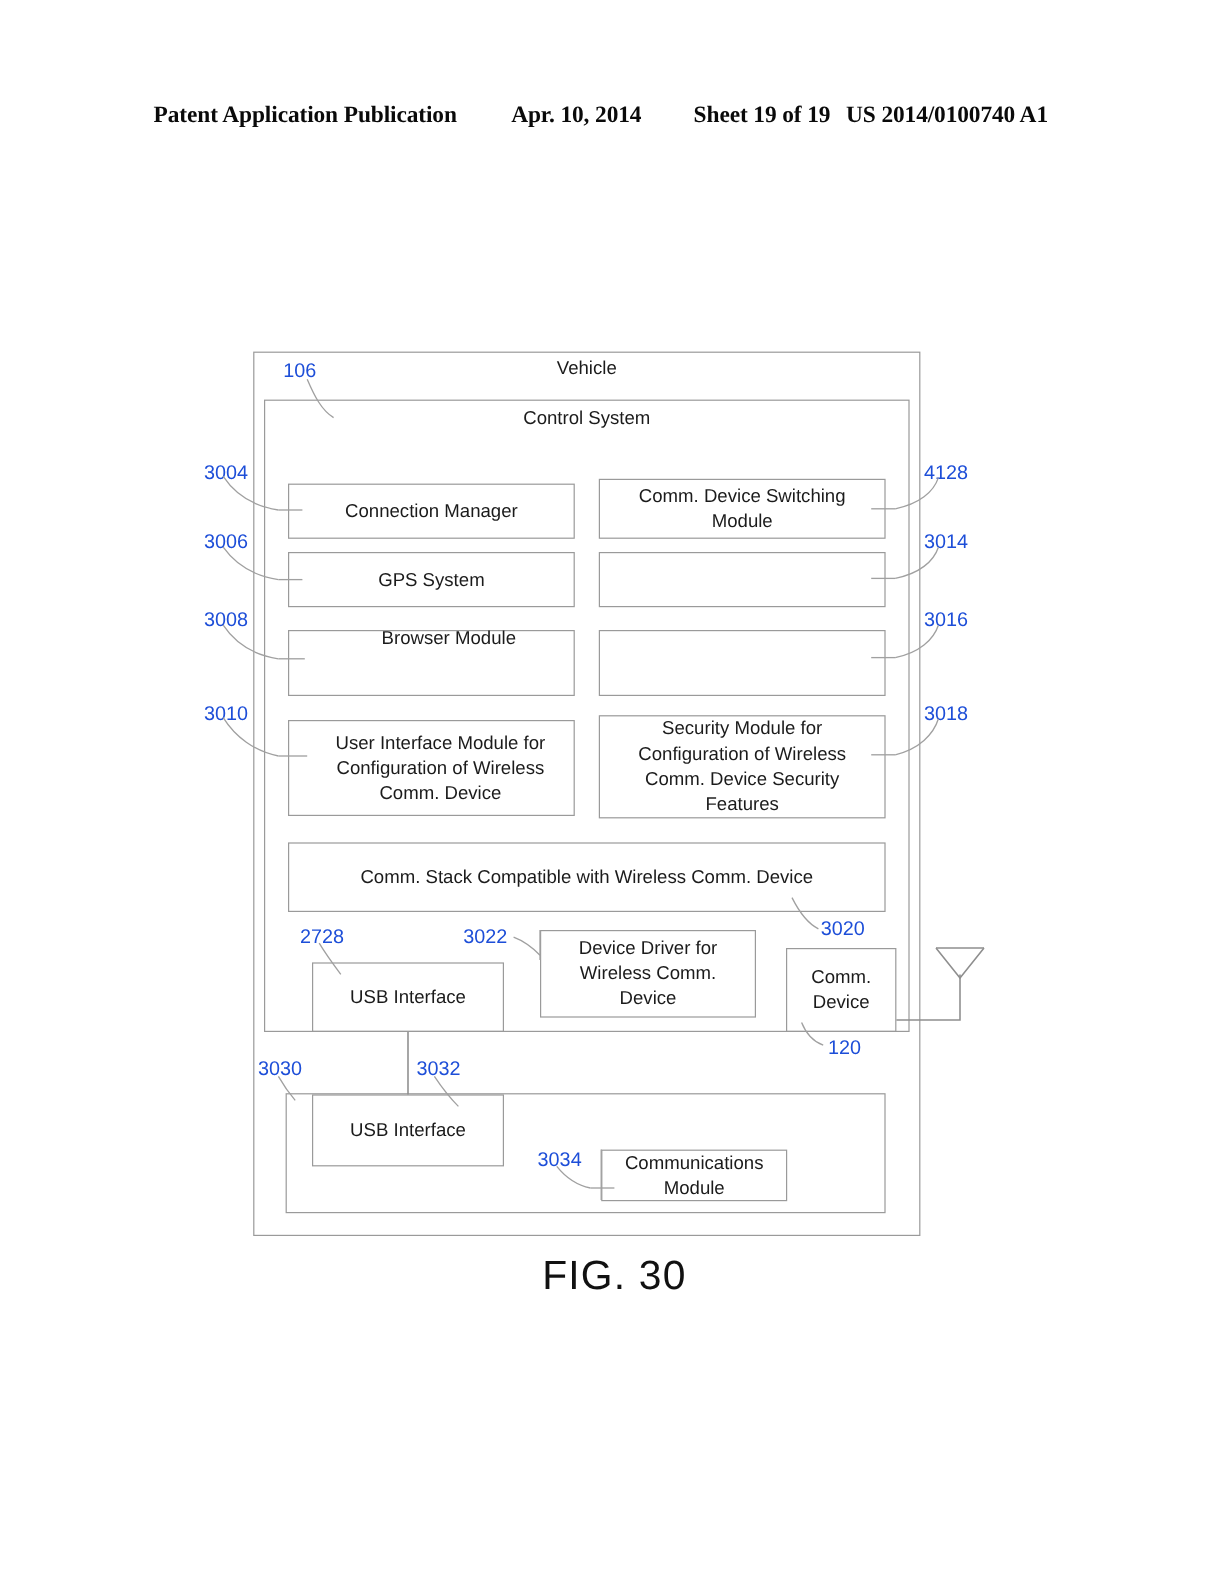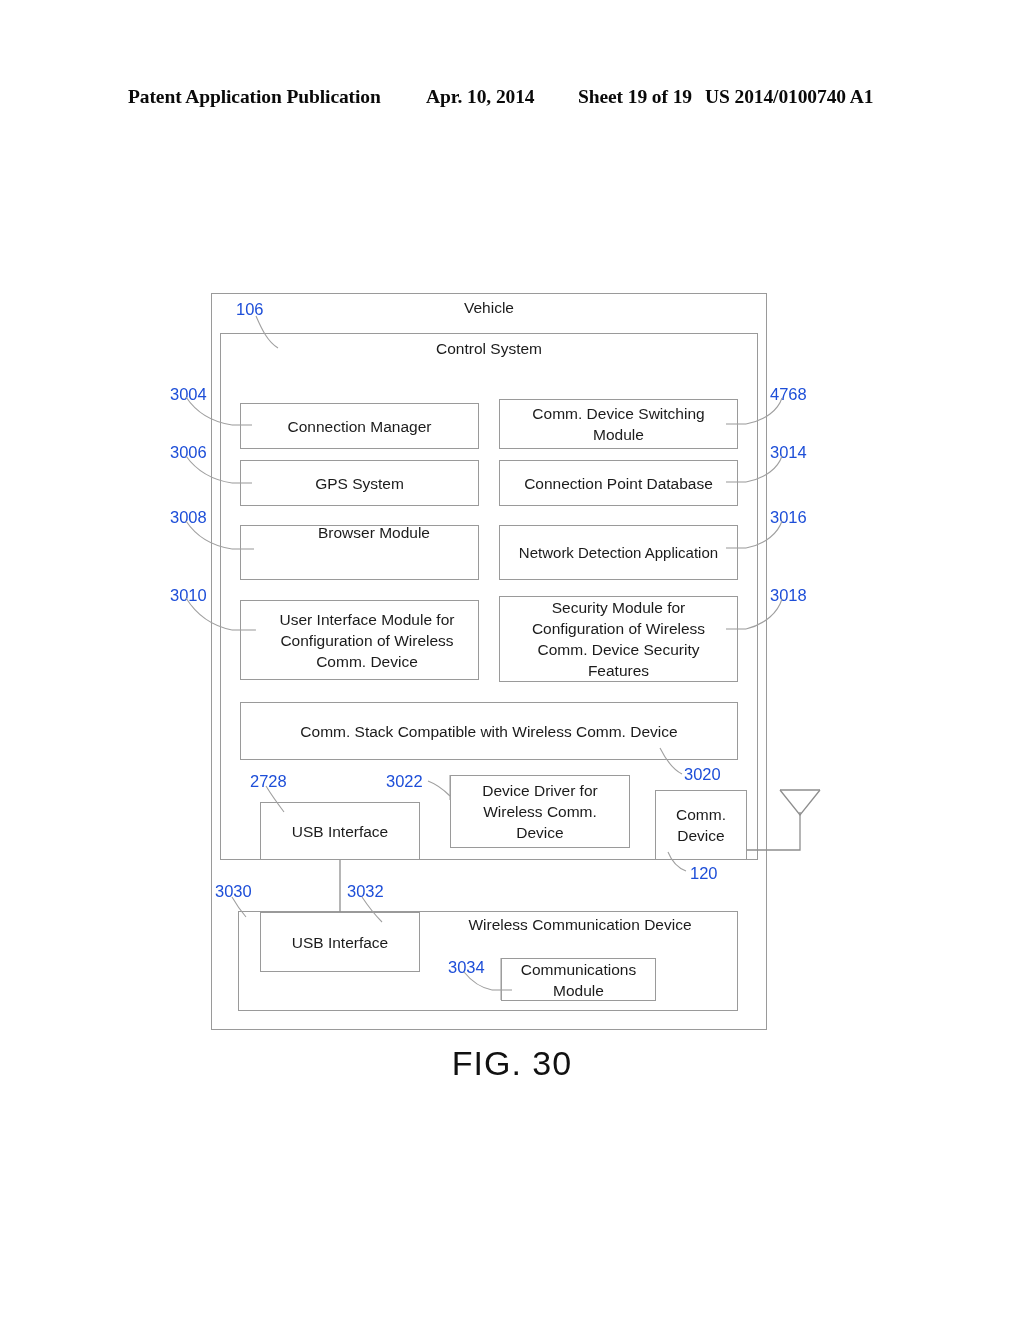--- a/index.html
+++ b/index.html
@@ -150,28 +150,26 @@
 
   <div class="box" style="left:240px; top:600px; width:239px; height:80px;"></div>
   <div class="blabel" style="left:240px; top:600px; width:254px; height:80px;">User Interface Module for
 Configuration of Wireless
 Comm. Device</div>
   <div class="refnum" style="left:170px; top:586px;">3010</div>
 
   <div class="box" style="left:499px; top:399px; width:239px; height:50px;"></div>
   <div class="blabel" style="left:499px; top:399px; width:239px; height:50px;">Comm. Device Switching
 Module</div>
-  <div class="refnum" style="left:770px; top:385px;">4768</div>
+  <div class="refnum" style="left:770px; top:385px;">4128</div>
 
   <div class="box" style="left:499px; top:460px; width:239px; height:46px;"></div>
-  <div class="blabel" style="left:499px; top:460px; width:239px; height:46px;">Connection Point Database</div>
   <div class="refnum" style="left:770px; top:443px;">3014</div>
 
   <div class="box" style="left:499px; top:525px; width:239px; height:55px;"></div>
-  <div class="blabel" style="left:499px; top:525px; width:239px; height:55px; font-size:15px;">Network Detection Application</div>
   <div class="refnum" style="left:770px; top:508px;">3016</div>
 
   <div class="box" style="left:499px; top:596px; width:239px; height:86px;"></div>
   <div class="blabel" style="left:499px; top:596px; width:239px; height:86px;">Security Module for
 Configuration of Wireless
 Comm. Device Security
 Features</div>
   <div class="refnum" style="left:770px; top:586px;">3018</div>
 
   <div class="box" style="left:240px; top:702px; width:498px; height:58px;"></div>
@@ -187,21 +185,20 @@
 Wireless Comm.
 Device</div>
   <div class="refnum" style="left:386px; top:772px;">3022</div>
 
   <div class="box" style="left:655px; top:790px; width:92px; height:70px;"></div>
   <div class="blabel" style="left:655px; top:790px; width:92px; height:70px;">Comm.
 Device</div>
   <div class="refnum" style="left:690px; top:864px;">120</div>
 
   <div class="box" style="left:238px; top:911px; width:500px; height:100px;"></div>
-  <div class="ctitle" style="left:420px; top:915px; width:320px;">Wireless Communication Device</div>
   <div class="refnum" style="left:215px; top:882px;">3030</div>
 
   <div class="box" style="left:260px; top:912px; width:160px; height:60px;"></div>
   <div class="blabel" style="left:260px; top:912px; width:160px; height:60px;">USB Interface</div>
   <div class="refnum" style="left:347px; top:882px;">3032</div>
 
   <div class="box" style="left:501px; top:958px; width:155px; height:43px;"></div>
   <div class="blabel" style="left:501px; top:955px; width:155px; height:49px;">Communications
 Module</div>
   <div class="refnum" style="left:448px; top:958px;">3034</div>

